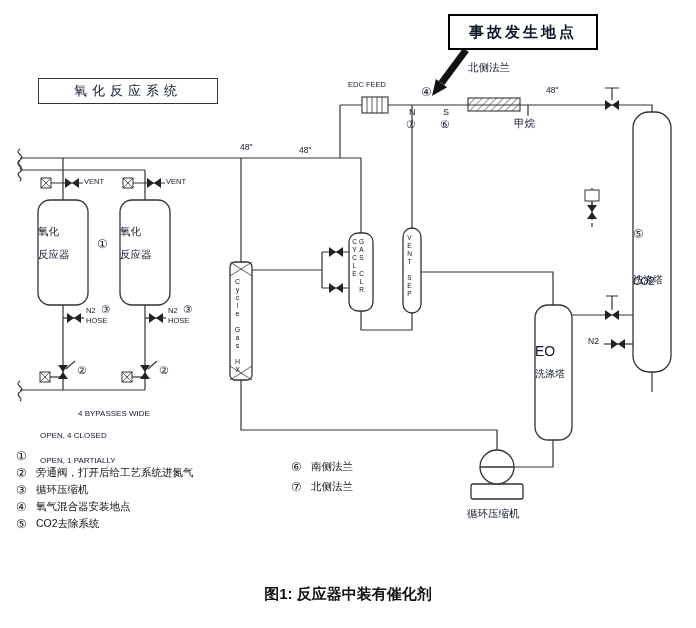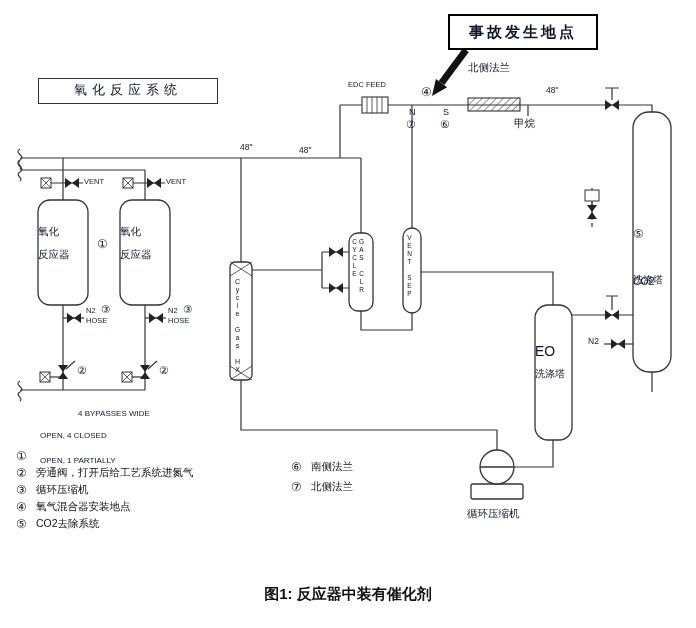--- a/index.html
+++ b/index.html
@@ -1,21 +1,21 @@
 <!DOCTYPE html>
 <html><head>
 <meta charset="utf-8">
 <style>
   html,body { margin:0; padding:0; background:#fff; }
   body { font-family: "Liberation Sans", sans-serif; color:#111; }
   .stage { position:relative; width:696px; height:628px; background:#fff; overflow:hidden; }
   .stage > svg { position:absolute; left:0; top:0; }
   .lbl { position:absolute; white-space:nowrap; color:#0f172a; line-height:1.1; }
   .ctr { }
-  .boxed { border:1px solid #333; display:flex; align-items:center; justify-content:center; background:#fff;font-family:Liberation Mono, monospace; }
+  .boxed { border:1px solid #333; display:flex; align-items:center; justify-content:center; background:#fff; }
   .boxed-bold { border:2.5px solid #000; display:flex; align-items:center; justify-content:center; background:#fff; font-weight:bold; }
   .vtext { position:absolute; writing-mode:vertical-lr; text-orientation:upright; letter-spacing:1px; color:#111; overflow:hidden; }
   .caption { position:absolute; width:696px; text-align:center; font-weight:bold; font-size:15px; }
   .legend-row { position:absolute; display:flex; align-items:center; gap:4px; }
   .legend-num { font-size:12px; width:16px; }
   .legend-text { font-size:10.5px; }
 </style>
 </head>
 <body>
 

